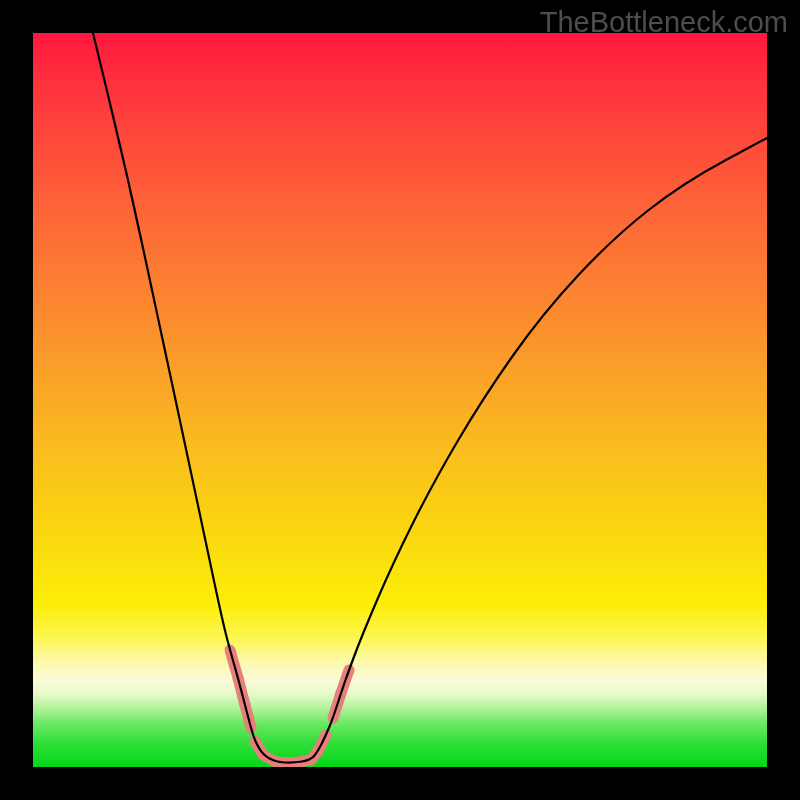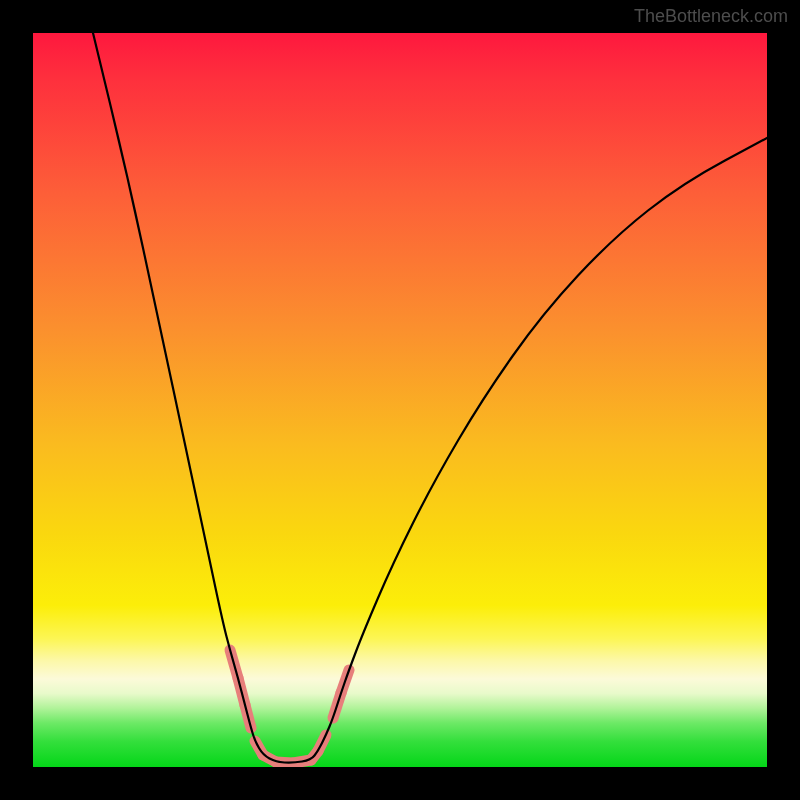--- a/index.html
+++ b/index.html
@@ -17,21 +17,21 @@
     top: 0;
     width: 800px;
     height: 800px;
     background: #000;
   }
   .watermark {
     position: absolute;
     top: 6px;
     right: 12px;
     color: #4d4d4d;
-    font-size: 18px;
+    font-size: 29px;
     font-weight: 500;
     letter-spacing: 0px;
     z-index: 10;
   }
   .plot {
     position: absolute;
     left: 33px;
     top: 33px;
     width: 734px;
     height: 734px;

